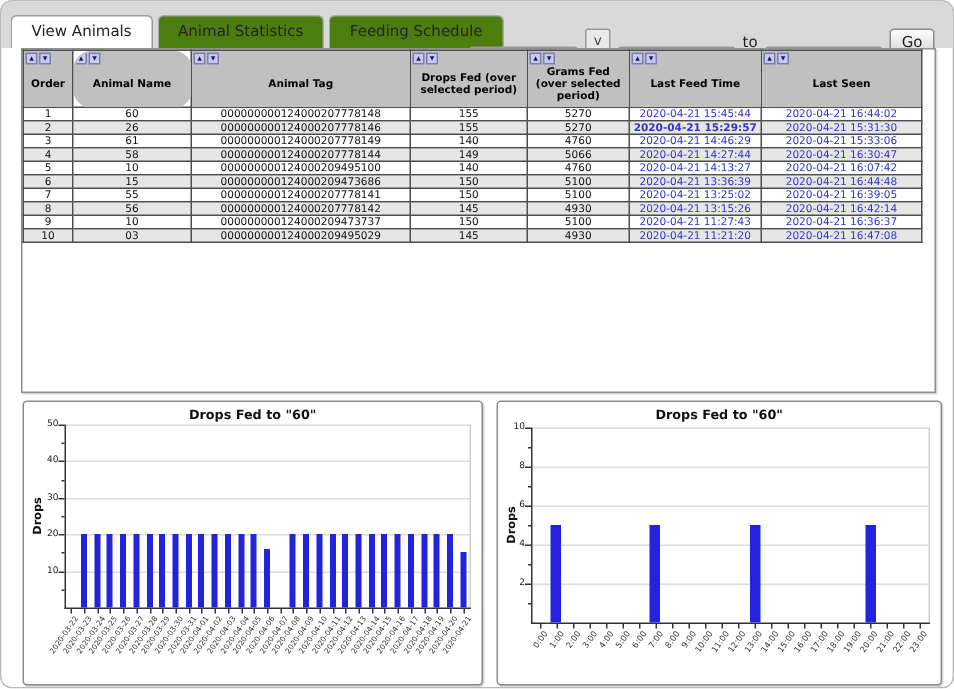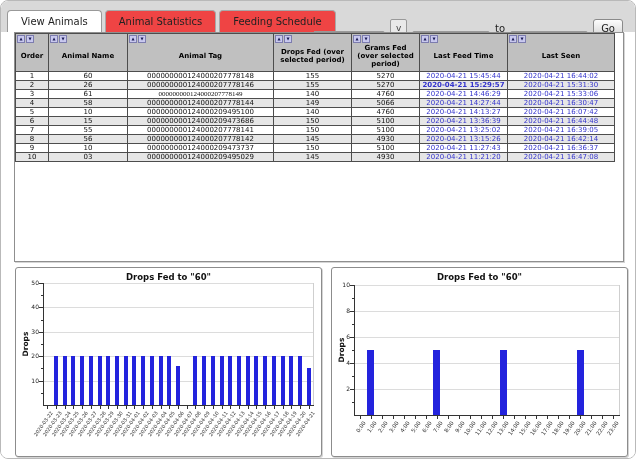--- a/index.html
+++ b/index.html
@@ -1,21 +1,21 @@
 <!DOCTYPE html>
 <html><head>
 <meta charset="utf-8">
 <style>
   html,body{margin:0;padding:0;background:#fff;font-family:"DejaVu Sans",sans-serif;}
   .page{position:relative;width:636px;height:459px;box-sizing:border-box;border:1px solid #b9b9b9;
         border-radius:8px;overflow:hidden;background:#fff;}
   
   .topbar{position:relative;height:31px;background:#d9d9d9;border-radius:7px 7px 0 0;}
   .tabs{position:absolute;left:6px;bottom:0;display:flex;align-items:flex-end;}
-  .tab{font-size:10px;color:#222;background:#ef4444;border:1px solid #a8a8a8;border-bottom:none;
+  .tab{font-size:10px;color:#222;background:#4d7c0f;border:1px solid #a8a8a8;border-bottom:none;
        border-radius:4px 4px 0 0;padding:5px 13px 5px 13px;margin-right:3px;cursor:default;white-space:nowrap;}
   .tab.active{background:#fff;border-color:#999;position:relative;z-index:2;}
   .controls{position:absolute;right:12px;top:6px;display:flex;align-items:center;gap:5px;}
   .controls input{box-sizing:border-box;height:18px;border:1px solid #999;border-radius:2px;
         background:#fff;font-family:"DejaVu Sans",sans-serif;padding:0 4px;margin-top:24px;}
   .feeder{width:72px;font-size:9px;color:#808080;}
   .vbtn{box-sizing:border-box;width:17px;height:18px;font-size:9px;color:#444;background:#e9e9e9;
         border:1px solid #999;border-radius:2px;padding:0;font-family:"DejaVu Sans",sans-serif;}
   .date{width:78px;font-size:10px;color:#000;}
   .to{font-size:10px;color:#222;}
@@ -75,21 +75,21 @@
   </div>
   <div class="content">
     <div class="table-wrap">
       <table class="animals">
         <thead>
             <tr id="thead-row">
               <th style="width: 30px;"><span class="sort-icons">
                   <span class="sic">▲</span>
                   <span class="sic">▼</span>
                 </span><span>Order</span></th>
-              <th style="width: 76px;"><span class="sort-icons">
+              <th style="width: 76px; border-radius: 12px;"><span class="sort-icons">
                   <span class="sic">▲</span>
                   <span class="sic">▼</span>
                 </span><span>Animal Name</span></th>
               <th style="width: 143px;"><span class="sort-icons">
                   <span class="sic">▲</span>
                   <span class="sic">▼</span>
                 </span><span>Animal Tag</span></th>
               <th style="width: 75px;"><span class="sort-icons">
                   <span class="sic">▲</span>
                   <span class="sic">▼</span>
@@ -123,21 +123,21 @@
               <td style="width: 76px;">26</td>
               <td style="width: 143px;">000000000124000207778146</td>
               <td style="width: 75px;">155</td>
               <td style="width: 65px;">5270</td>
               <td class="ts" style="width: 85px; font-weight: bold;">2020-04-21 15:29:57</td>
               <td class="ts" style="width: 104px;">2020-04-21 15:31:30</td>
             </tr>
             <tr>
               <td style="width: 30px;">3</td>
               <td style="width: 76px;">61</td>
-              <td style="width: 143px; font-family: Liberation Serif, serif;">000000000124000207778149</td>
+              <td style="width: 143px;">000000000124000207778149</td>
               <td style="width: 75px;">140</td>
               <td style="width: 65px;">4760</td>
               <td class="ts" style="width: 85px;">2020-04-21 14:46:29</td>
               <td class="ts" style="width: 104px;">2020-04-21 15:33:06</td>
             </tr>
             <tr>
               <td style="width: 30px;">4</td>
               <td style="width: 76px;">58</td>
               <td style="width: 143px;">000000000124000207778144</td>
               <td style="width: 75px;">149</td>

